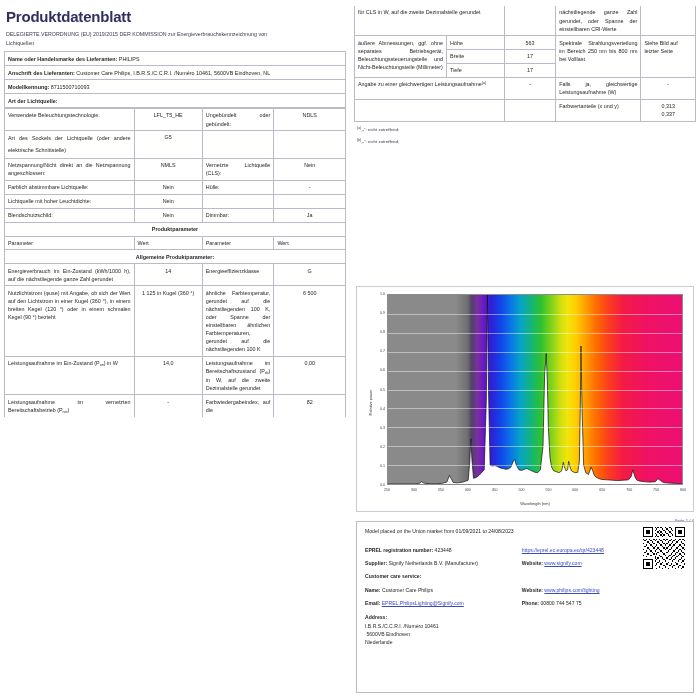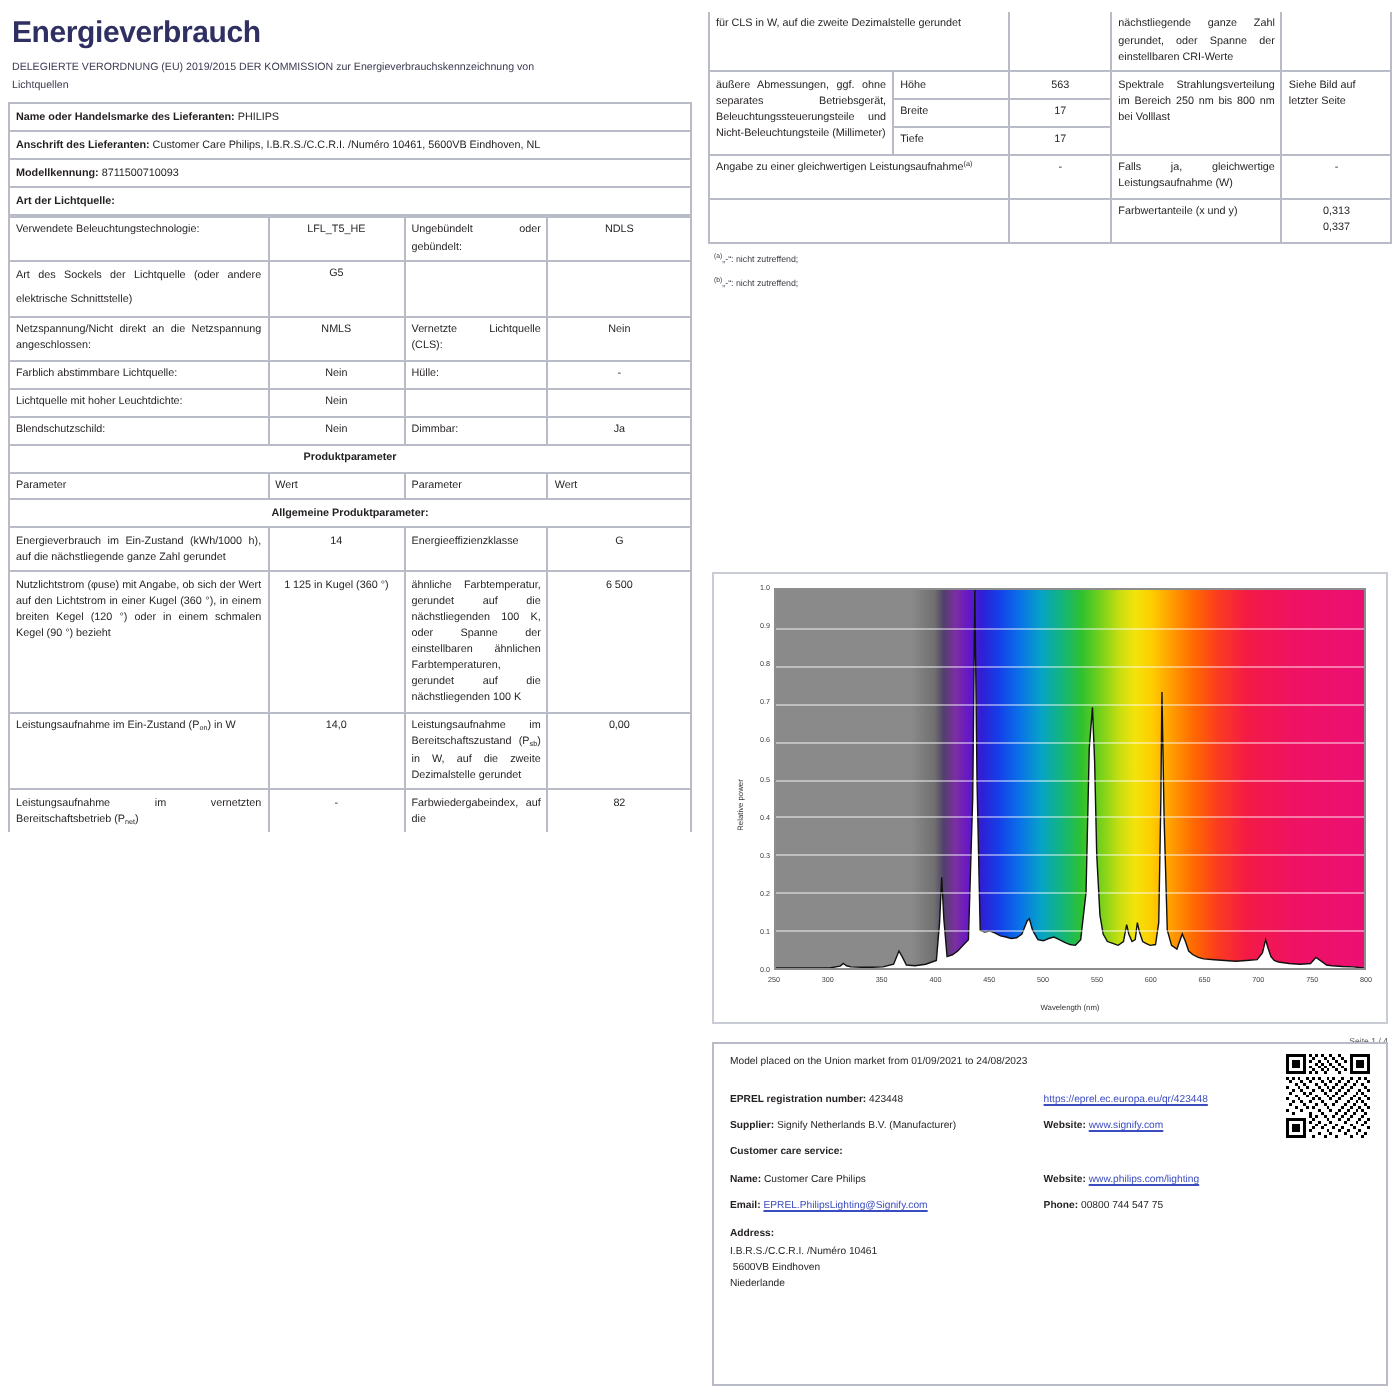--- a/index.html
+++ b/index.html
@@ -124,21 +124,21 @@
     width:42px; height:42px;
   }
 </style>
 </head>
 <body>
 
 <div class="page">
 
   <div class="col-left">
 
-    <div class="doc-title">Energieverbrauch</div>
+    <div class="doc-title">Produktdatenblatt</div>
     <div class="subtitle">DELEGIERTE VERORDNUNG (EU) 2019/2015 DER KOMMISSION zur Energieverbrauchskennzeichnung von Lichtquellen</div>
 
     <table class="t">
       <colgroup>
           <col style="width:100%">
         </colgroup>
       <tbody>
         <tr>
           <td>
             <span class="b">Name oder Handelsmarke des Lieferanten:</span>

